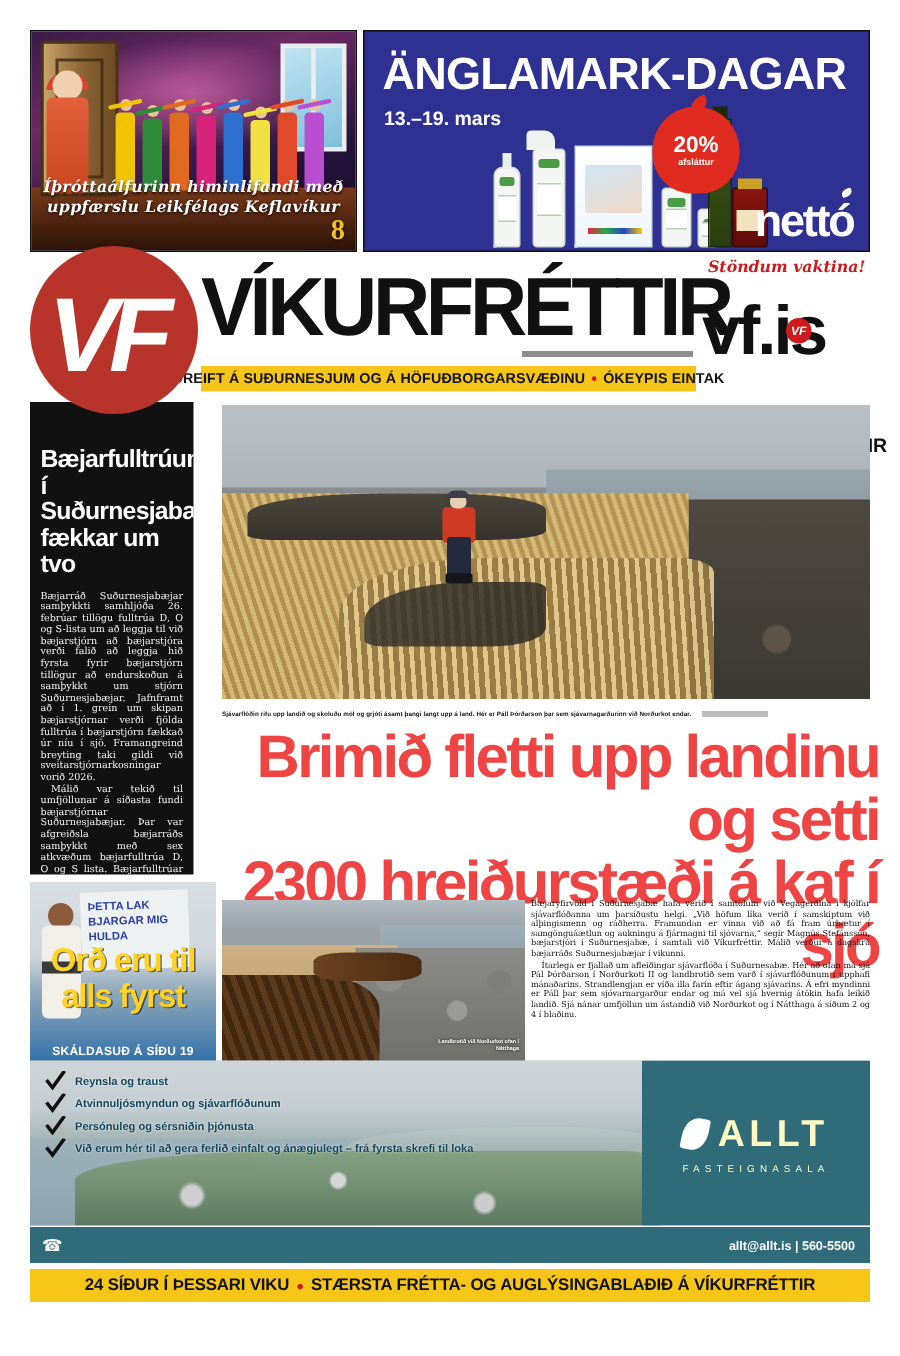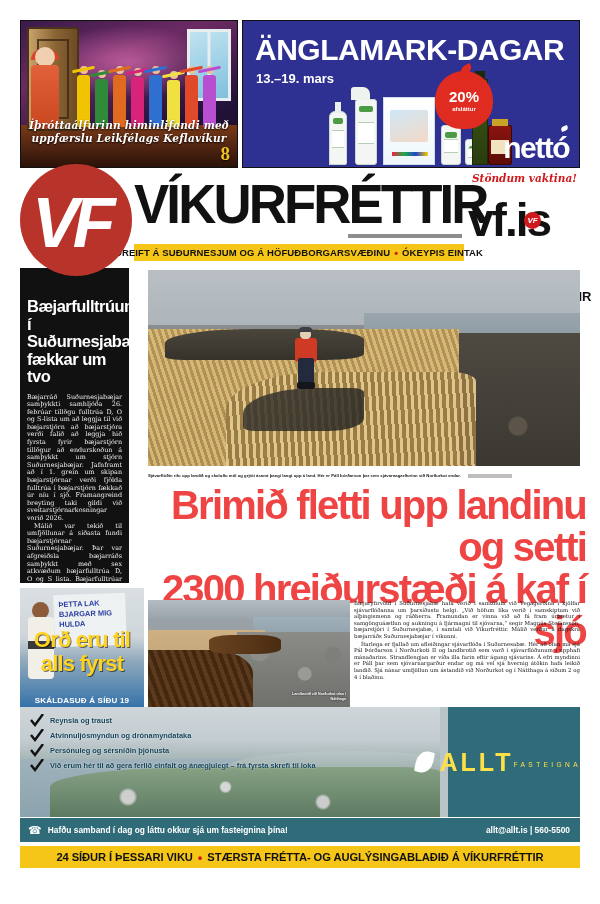--- a/index.html
+++ b/index.html
@@ -300,22 +300,22 @@
   .allt-hills { position:absolute; left:210px; top:44px; width:210px; height:24px;
     background:linear-gradient(180deg,#b9c6c6,#9aadaa); border-radius:60% 40% 0 0; }
   .allt-bullets { position:absolute; left:10px; top:6px; width:330px; }
   .allt-bullets li {
     list-style:none; position:relative; padding-left:20px;
     color:#17475c; font-size:7.4px; font-weight:800; line-height:15px; white-space:nowrap;
     text-shadow:0 0 2px rgba(255,255,255,.7);
   }
   .check { position:absolute; left:0; top:1px; width:14px; height:13px; }
   .allt-logo-panel {
-    position:absolute; right:0; top:0; width:132px; height:110px;
-    background:#2f6b78; color:#fde047; display:flex; flex-direction:row;
+    position:absolute; right:0; top:0; width:152px; height:110px;
+    background:#2f6b78; color:#fef9c3; display:flex; flex-direction:column;
     align-items:center; justify-content:center;
   }
   .allt-logo-row { display:flex; align-items:center; gap:6px; }
   .allt-leaf { width:17px; height:22px; background:#fff;
     border-radius:60% 10% 60% 10%; transform:rotate(12deg); }
   .allt-word { font-size:25px; font-weight:800; letter-spacing:3px; }
   .allt-sub { font-size:6.6px; letter-spacing:3.4px; margin-top:5px; }
   .allt-contact {
     position:absolute; left:20px; top:818px; width:560px; height:24px;
     background:#2f6b78; color:#fff; display:flex; align-items:center;
@@ -507,21 +507,21 @@
             </svg>
         </span>
         <span>Reynsla og traust</span>
       </li>
       <li>
         <span class="check">
           <svg viewBox="0 0 14 13" width="14" height="13">
               <path d="M1 6 L5 11 L13 0" stroke="#111" stroke-width="2.4" fill="none"></path>
             </svg>
         </span>
-        <span>Atvinnuljósmyndun og drónamyndataka</span>
+        <span>Atvinnuljósmyndun og sjávarflóðunum</span>
       </li>
       <li>
         <span class="check">
           <svg viewBox="0 0 14 13" width="14" height="13">
               <path d="M1 6 L5 11 L13 0" stroke="#111" stroke-width="2.4" fill="none"></path>
             </svg>
         </span>
         <span>Persónuleg og sérsniðin þjónusta</span>
       </li>
       <li>
@@ -537,21 +537,20 @@
       <div class="allt-logo-row">
         <span class="allt-leaf"></span>
         <span class="allt-word">ALLT</span>
       </div>
       <div class="allt-sub">FASTEIGNASALA</div>
     </div>
   </div>
 
   <div class="allt-contact">
     <span class="phone-ic">☎</span>
-    <span class="ctext">Hafðu samband í dag og láttu okkur sjá um fasteignina þína!</span>
     <span class="cright">allt@allt.is | 560-5500</span>
   </div>
 
   <div class="footer-bar">
     <span>24 SÍÐUR Í ÞESSARI VIKU</span>
     <span class="dot">•</span>
     <span>STÆRSTA FRÉTTA- OG AUGLÝSINGABLAÐIÐ Á VÍKURFRÉTTIR</span>
   </div>
 
 </div>

